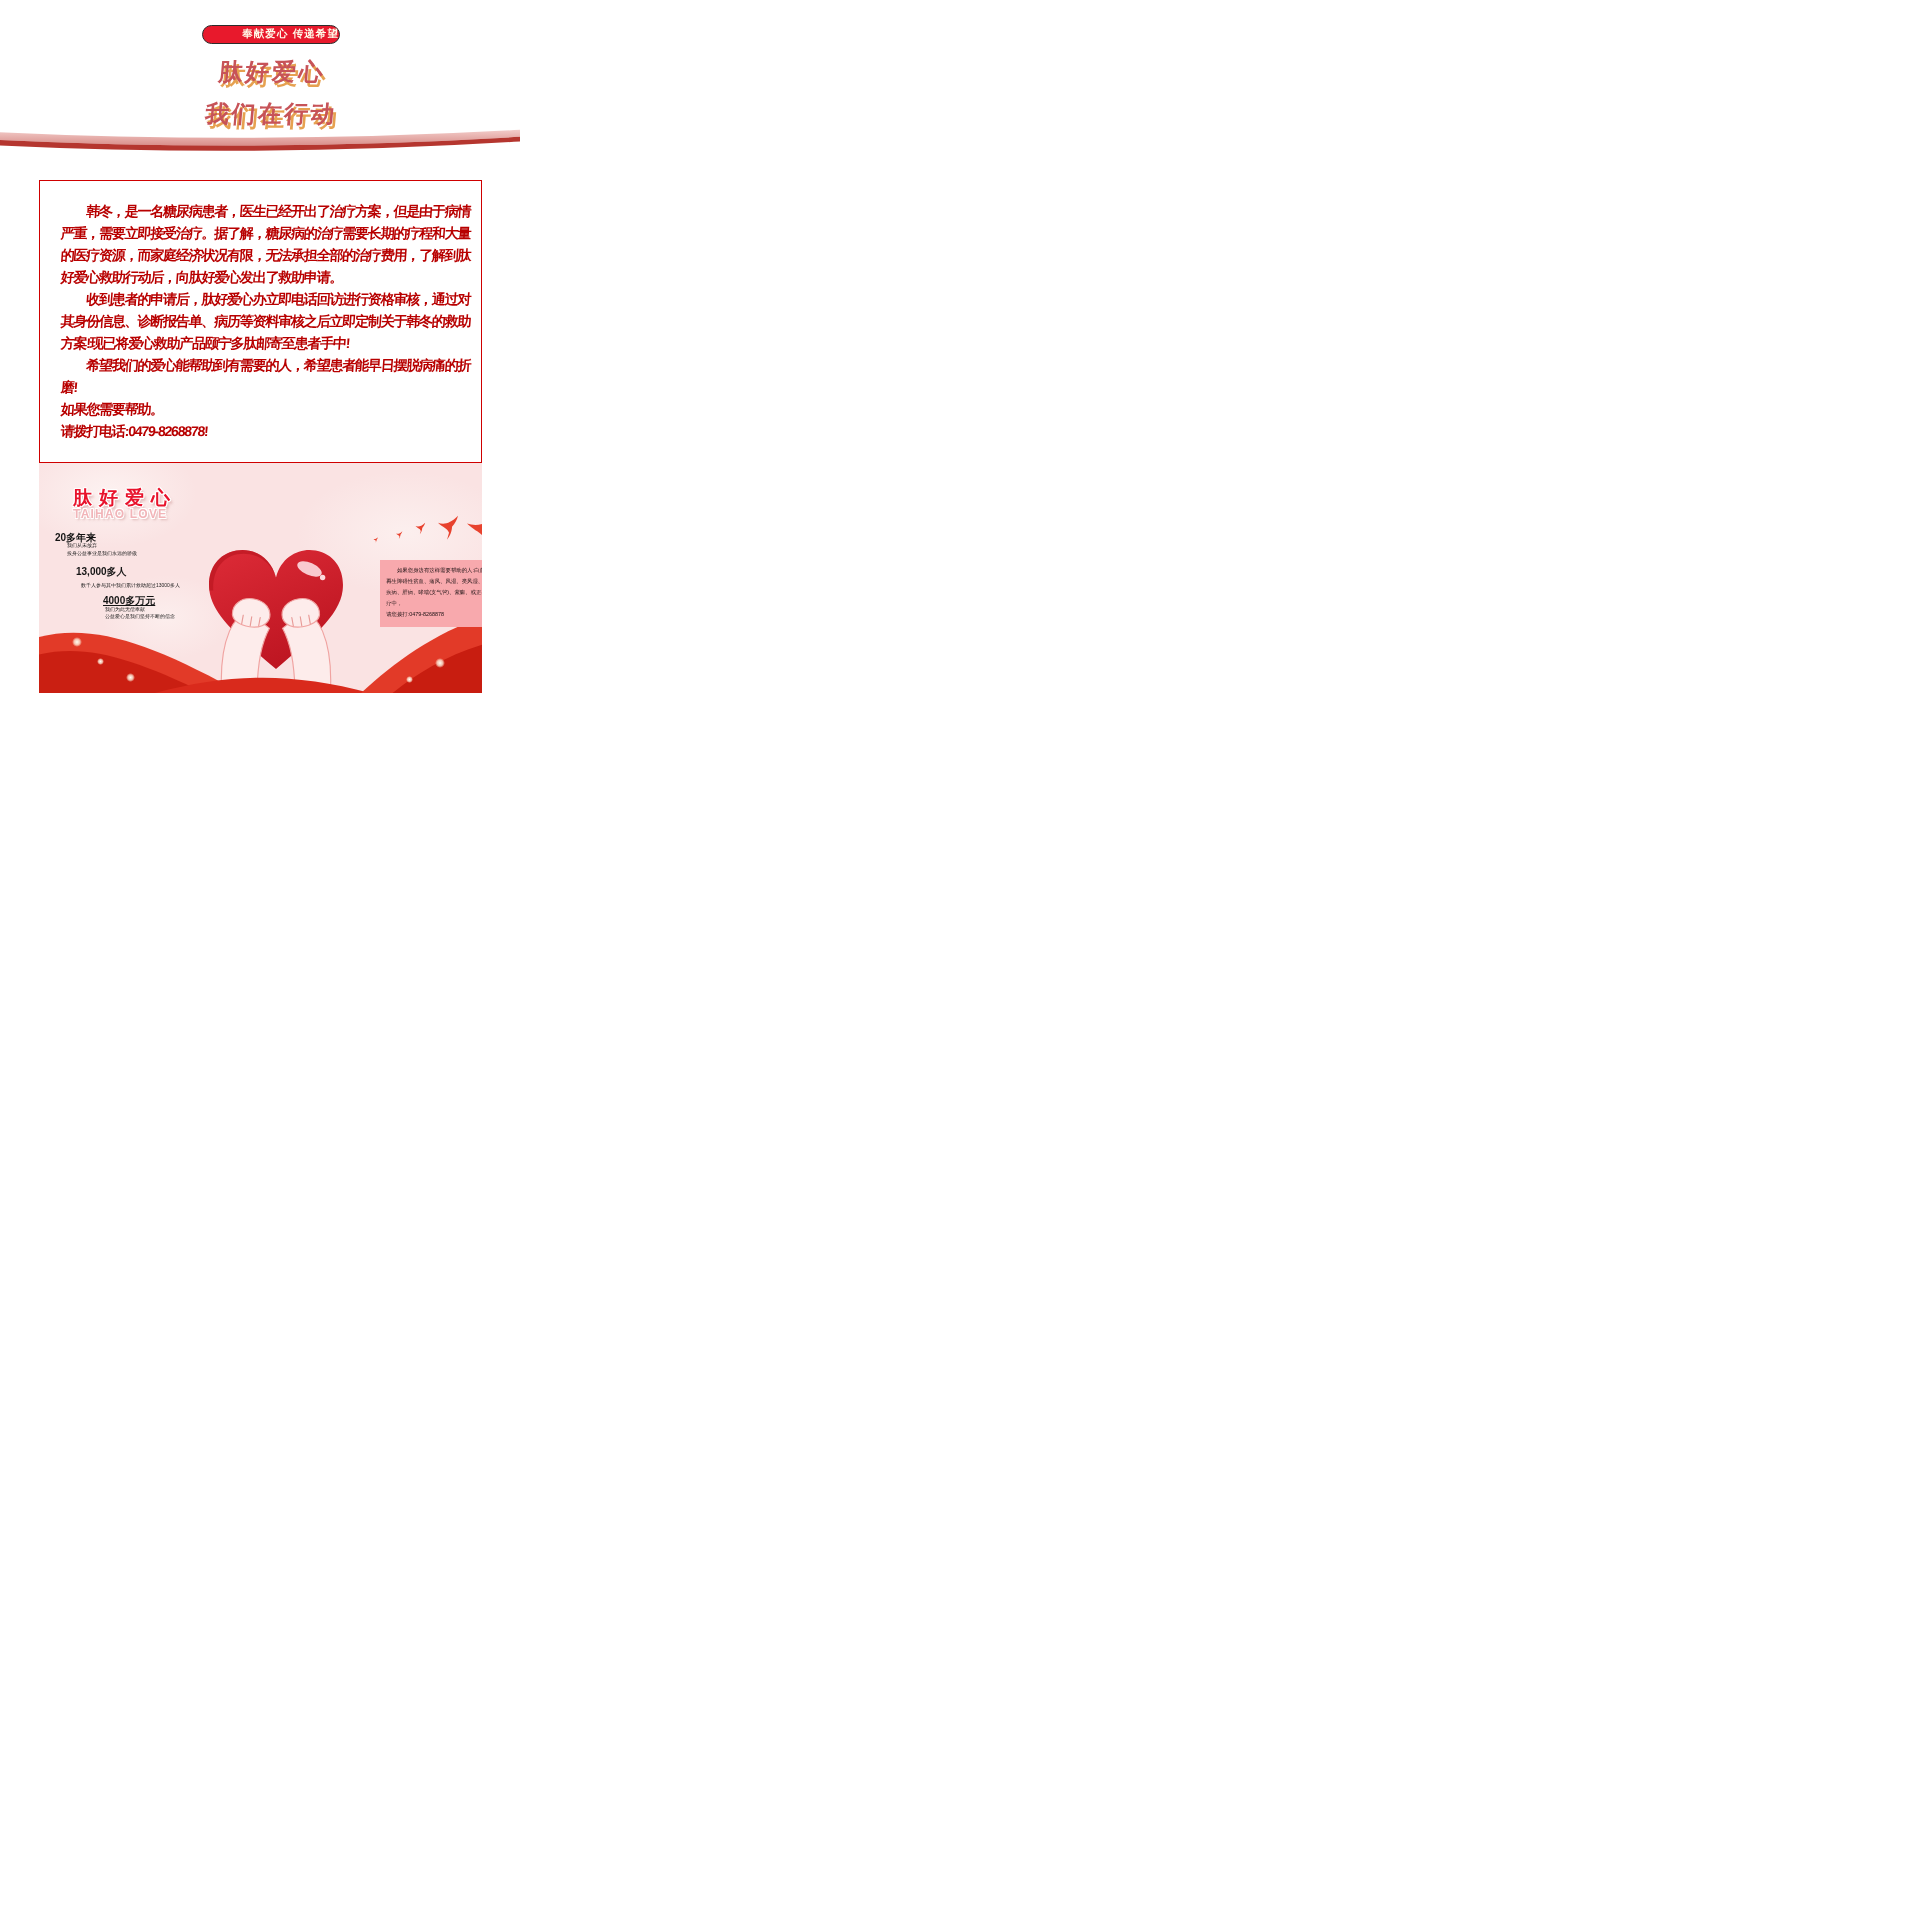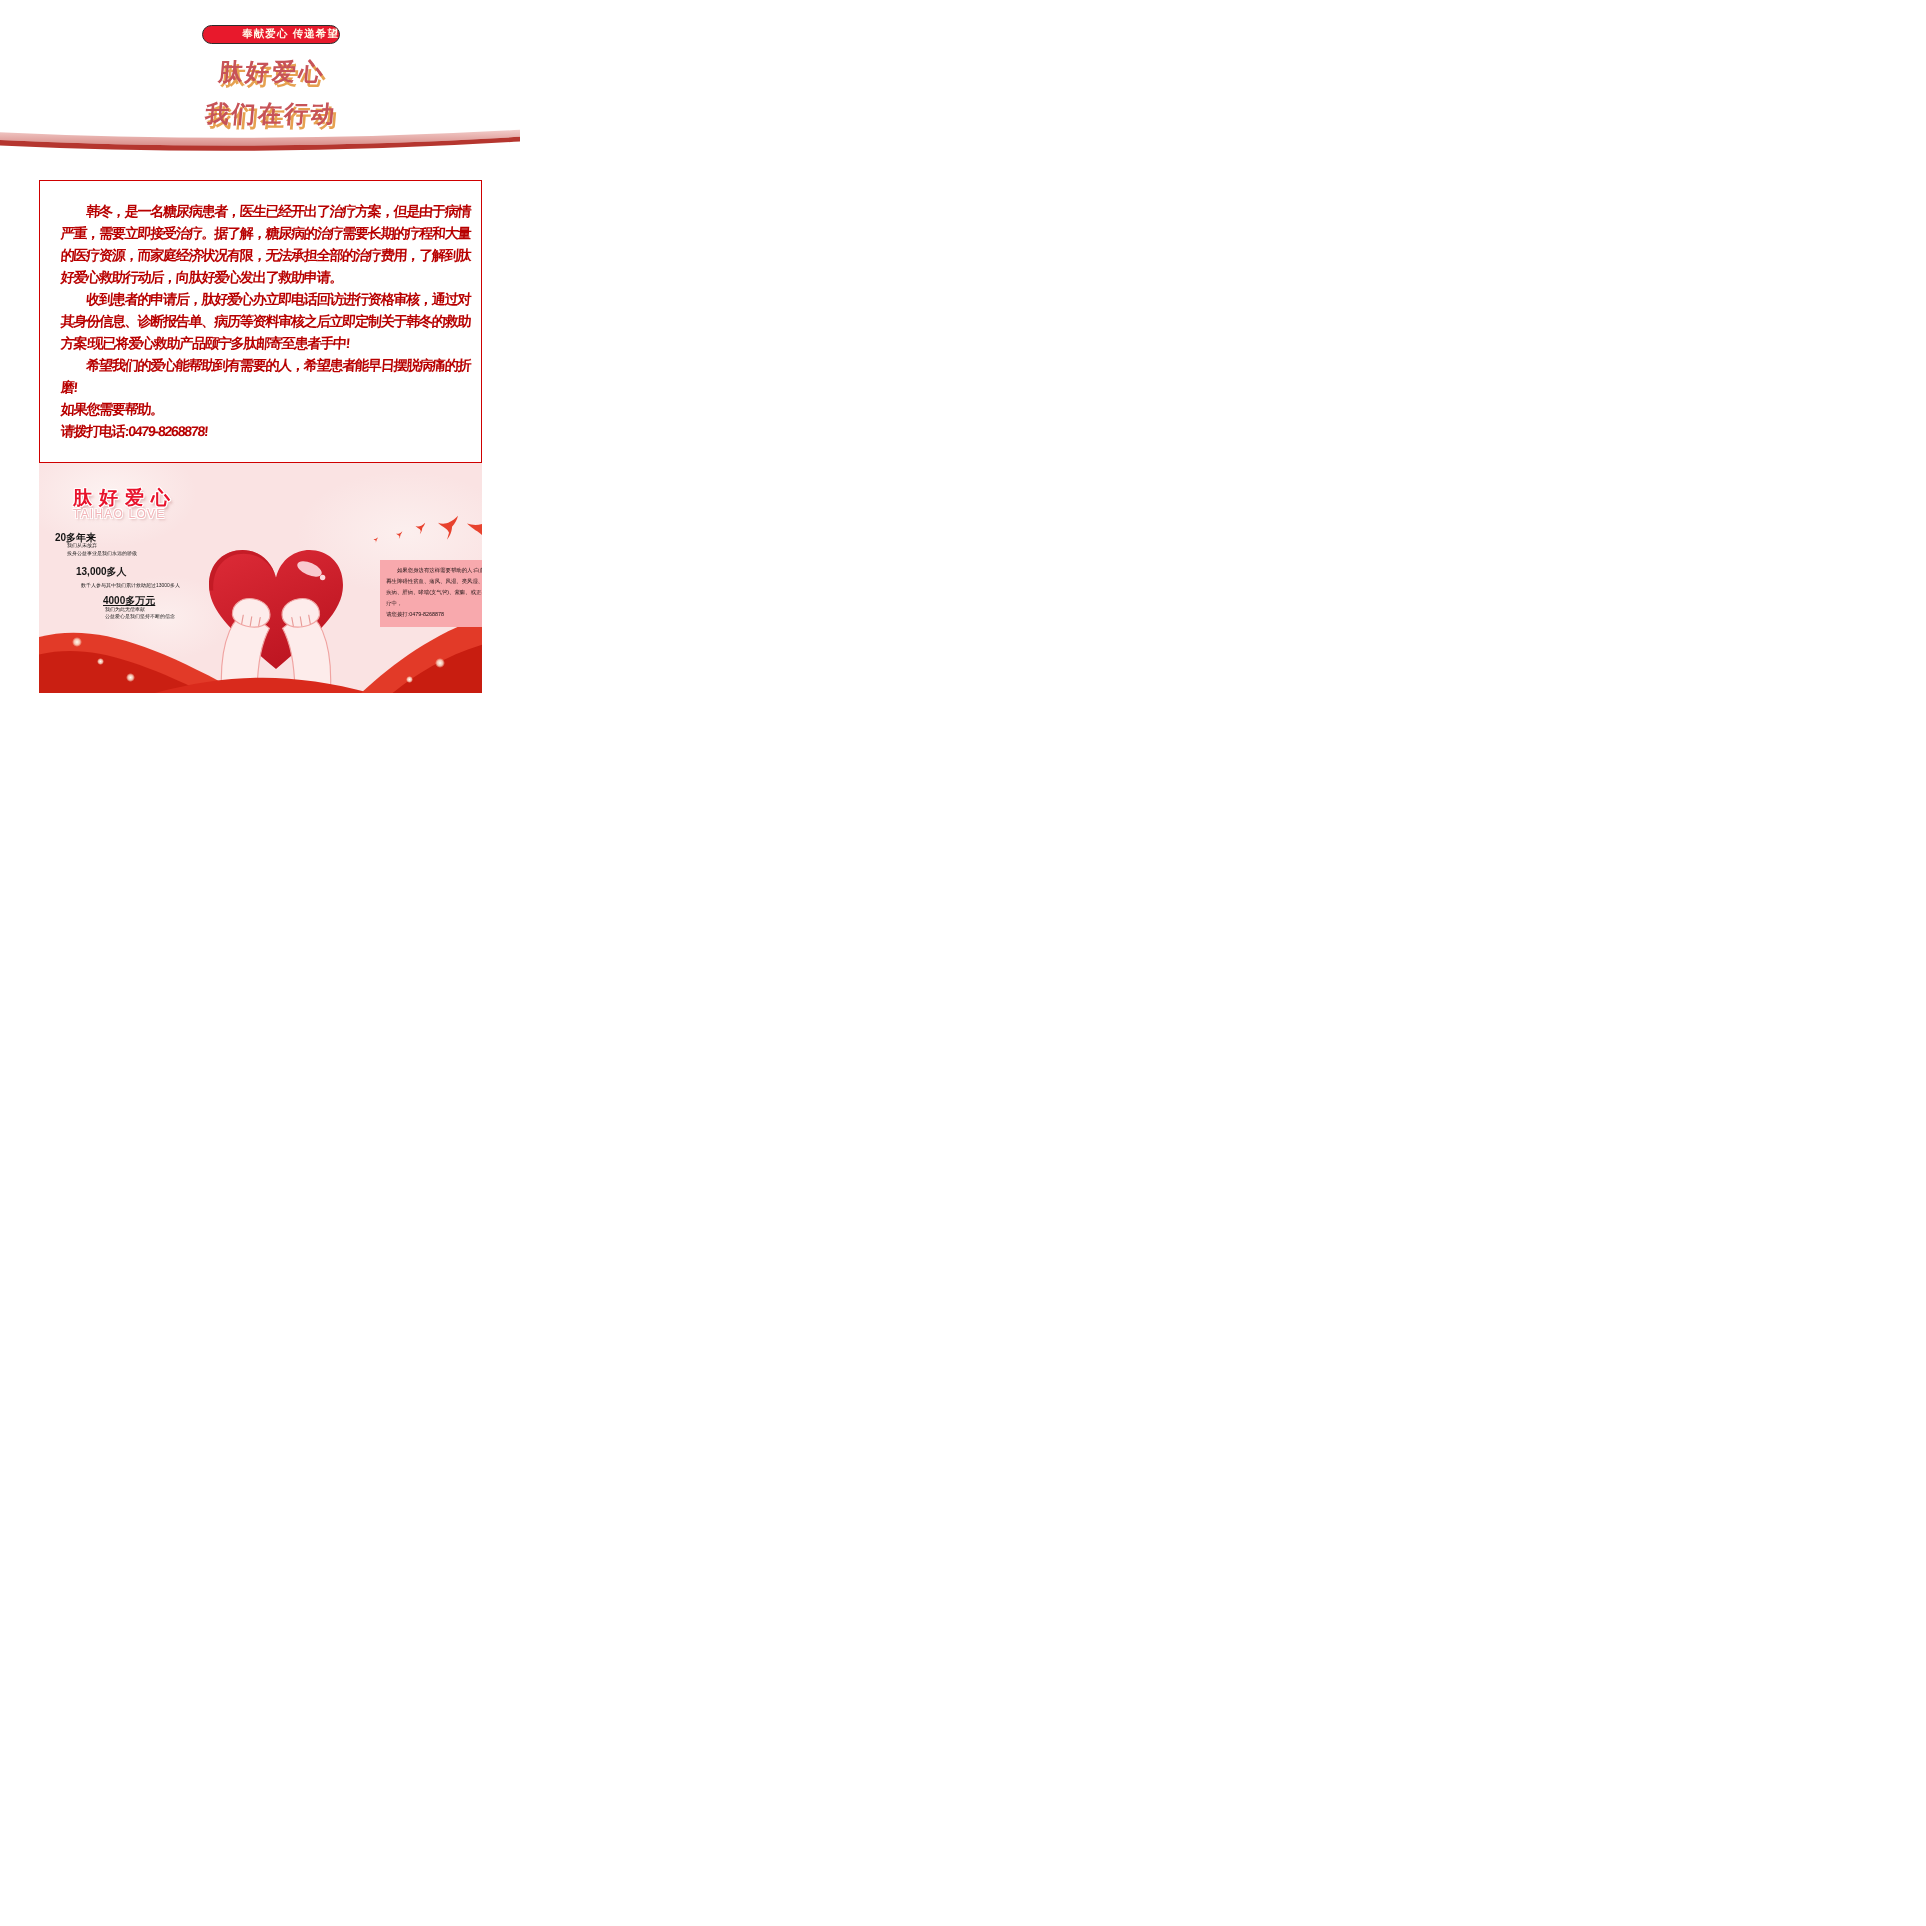--- a/index.html
+++ b/index.html
@@ -45,21 +45,21 @@
   .blob2{right:-31px;top:7.7px;width:216px;height:123px;background:radial-gradient(closest-side,#fcefee,rgba(252,239,238,0));}
   .blob3{left:62px;top:112px;width:131px;height:85px;background:radial-gradient(closest-side,#fceeed,rgba(252,238,237,0));}
   .logo-cn{
     position:absolute;left:34px;top:22.3px;font-size:19px;font-weight:bold;
     color:#e8132c;letter-spacing:7px;white-space:nowrap;
     text-shadow:-0.8px -0.8px 0 #fff,0.8px -0.8px 0 #fff,-0.8px 0.8px 0 #fff,0.8px 0.8px 0 #fff,
                 -1.2px 0 0 #fff,1.2px 0 0 #fff,0 -1.2px 0 #fff,0 1.2px 0 #fff,
                 2.3px 3.1px 2.7px rgba(190,120,120,.55);
   }
   .logo-en{
-    position:absolute;left:34px;top:44px;font-size:12px;font-weight:normal;
+    position:absolute;left:34px;top:44px;font-size:12px;font-weight:bold;
     color:#f2b4b8;letter-spacing:1.2px;white-space:nowrap;
     text-shadow:-0.8px -0.8px 0 #fff,0.8px -0.8px 0 #fff,-0.8px 0.8px 0 #fff,0.8px 0.8px 0 #fff,
                 1.9px 2.3px 2.3px rgba(190,120,120,.5);
   }
   .stat-value{position:absolute;font-weight:bold;color:#141414;white-space:nowrap;}
   .stat-desc{position:absolute;color:#222;white-space:nowrap;}
   .sv1{left:16px;top:68px;font-size:10px;}
   .sd1{left:28px;top:79px;font-size:5px;line-height:7.7px;}
   .sv2{left:37px;top:102px;font-size:10px;}
   .sd2{left:42px;top:119px;font-size:5px;line-height:7.7px;}

